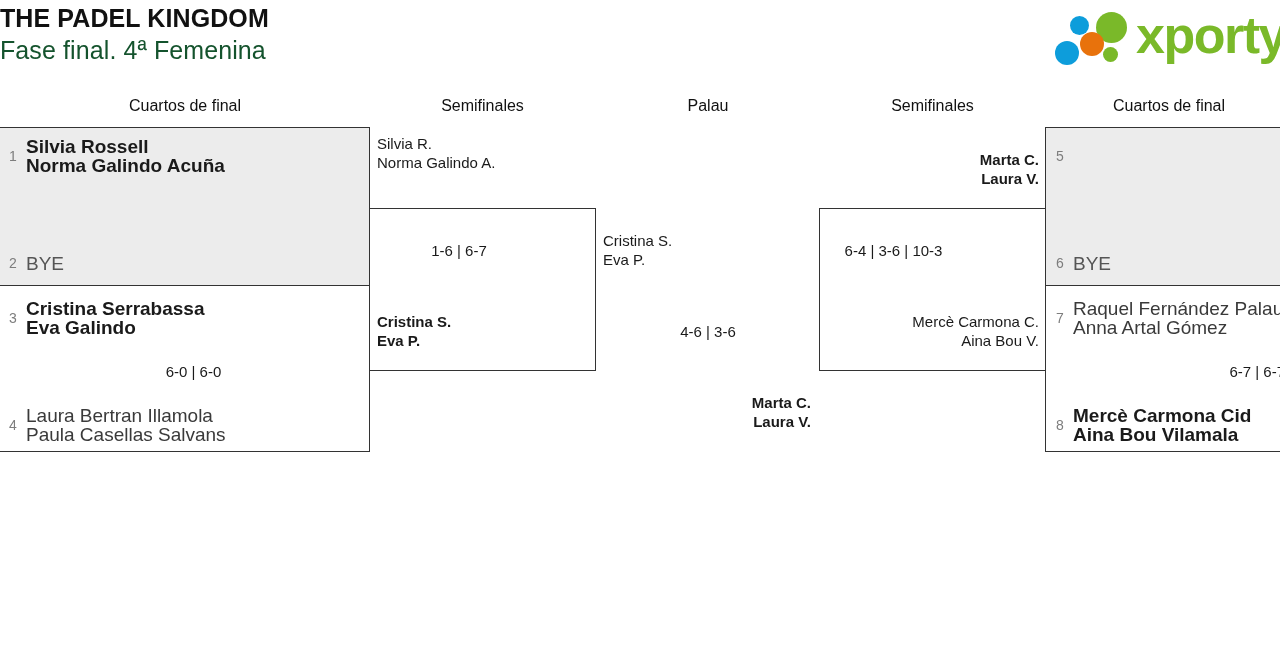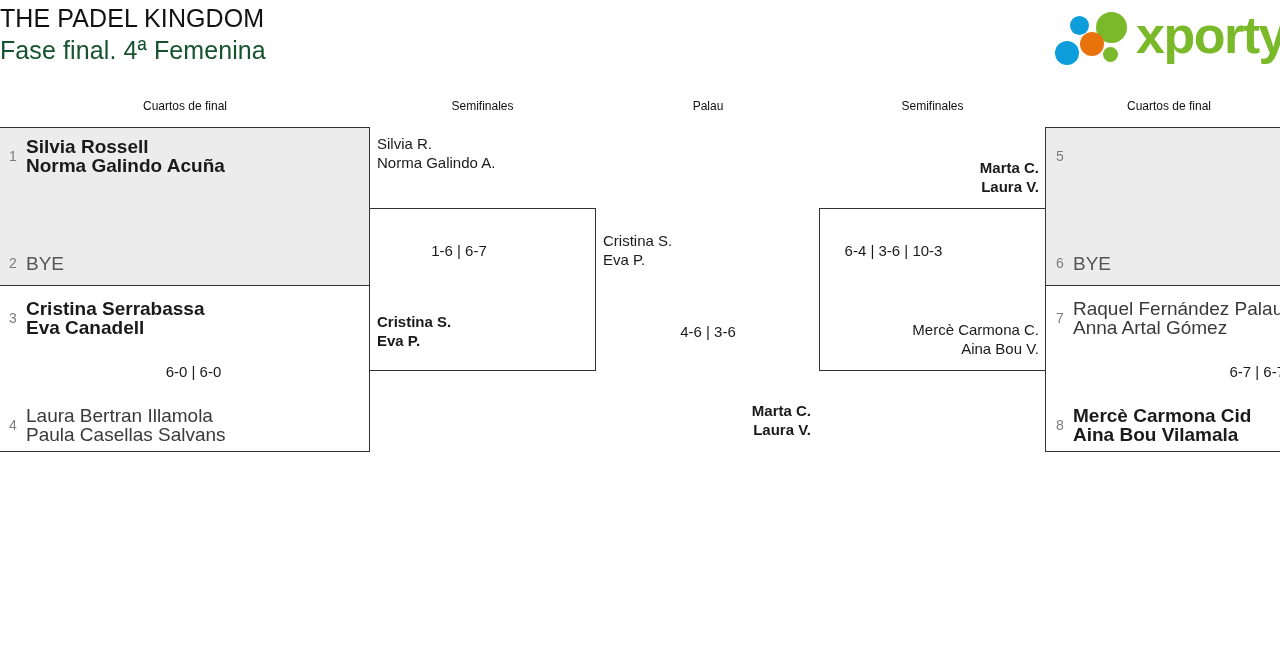--- a/index.html
+++ b/index.html
@@ -7,41 +7,41 @@
     width: 1280px; height: 664px;
     background: #ffffff;
     font-family: "Liberation Sans", sans-serif;
     color: #1a1a1a;
     overflow: hidden;
   }
   #root { position: relative; width: 1280px; height: 664px; }
 
   
   .title-block { position: absolute; left: 0; top: 2px; }
-  .title-line1 { font-size: 25px; font-weight: 400; line-height: 32px; letter-spacing: .1px; color: #111; }
+  .title-line1 { font-size: 25px; font-weight: 700; line-height: 32px; letter-spacing: .1px; color: #111; }
   .title-line2 { font-size: 25px; font-weight: 400; line-height: 32px; letter-spacing: .1px; color: #14532d; }
 
   .logo { position: absolute; right: 6px; top: 6px; width: 228px; height: 60px; }
   .logo-dots { position: absolute; left: 8px; top: 4px; width: 86px; height: 54px; }
   .dot { position: absolute; border-radius: 50%; }
   .dot-blue-sm { left: 16px; top: 6px; width: 19px; height: 19px; background: #0d9ddb; }
   .dot-green-lg { left: 42px; top: 2px; width: 31px; height: 31px; background: #7ab929; }
   .dot-orange { left: 26px; top: 22px; width: 24px; height: 24px; background: #e8720c; }
   .dot-blue-lg { left: 1px; top: 31px; width: 24px; height: 24px; background: #0d9ddb; }
   .dot-green-sm { left: 49px; top: 37px; width: 15px; height: 15px; background: #7ab929; }
   .logo-word {
     position: absolute; left: 90px; top: -2px;
     font-size: 52px; font-weight: 700; letter-spacing: -1.5px;
     color: #7ab929; line-height: 62px;
   }
 
   
   .round-hd {
     position: absolute; top: 96px;
-    font-size: 12px; font-weight: 400; color: #111;
+    font-size: 16px; font-weight: 400; color: #111;
     text-align: center; white-space: nowrap; line-height: 20px;
   }
 
   
   .box { position: absolute; border: 1px solid #333; }
   .box.shaded { background: #ececec; }
   .box.plain  { background: #ffffff; }
 
   .qf-l-top    { left: 0px;    top: 127px; width: 370px; height: 159px; border-left: none; }
   .qf-l-bottom { left: 0px;    top: 285px; width: 370px; height: 167px; border-left: none; }
@@ -85,21 +85,21 @@
   .t7 .seed { left: 4px; top: 10px; }
   .t7 .names { margin-left: 28px; color: #3a3a3a; }
   .t8 { left: 1045px; top: 406px; }
   .t8 .seed { left: 4px; top: 10px; }
   .t8 .names { margin-left: 28px; }
 
   
   .entry { position: absolute; font-size: 15px; line-height: 19px; white-space: nowrap; }
   .entry span { display: block; }
   .entry.win { font-weight: 700; }
-  .entry.ralign { text-align: right; margin-top: 8px; }
+  .entry.ralign { text-align: right; }
 
   .sf-l-top    { left: 377px; top: 134px; }
   .sf-l-bottom { left: 377px; top: 312px; }
   .sf-r-top    { left: 790px; top: 150px; width: 249px; }
   .sf-r-bottom { left: 790px; top: 312px; width: 249px; }
   .fin-top     { left: 603px; top: 231px; }
   .fin-bottom  { left: 603px; top: 393px; width: 208px; }
 
   
   .score { position: absolute; font-size: 15px; line-height: 19px; color: #1a1a1a; white-space: nowrap; }
@@ -155,21 +155,21 @@
     <span class="seed">2</span>
     <div class="names">
       <span>BYE</span>
     </div>
   </div>
 
   <div class="team t3 win">
     <span class="seed">3</span>
     <div class="names">
       <span>Cristina Serrabassa</span>
-      <span>Eva Canadell</span>
+      <span>Eva Galindo</span>
     </div>
   </div>
 
   <div class="team t4">
     <span class="seed">4</span>
     <div class="names">
       <span>Laura Bertran Illamola</span>
       <span>Paula Casellas Salvans</span>
     </div>
   </div>

